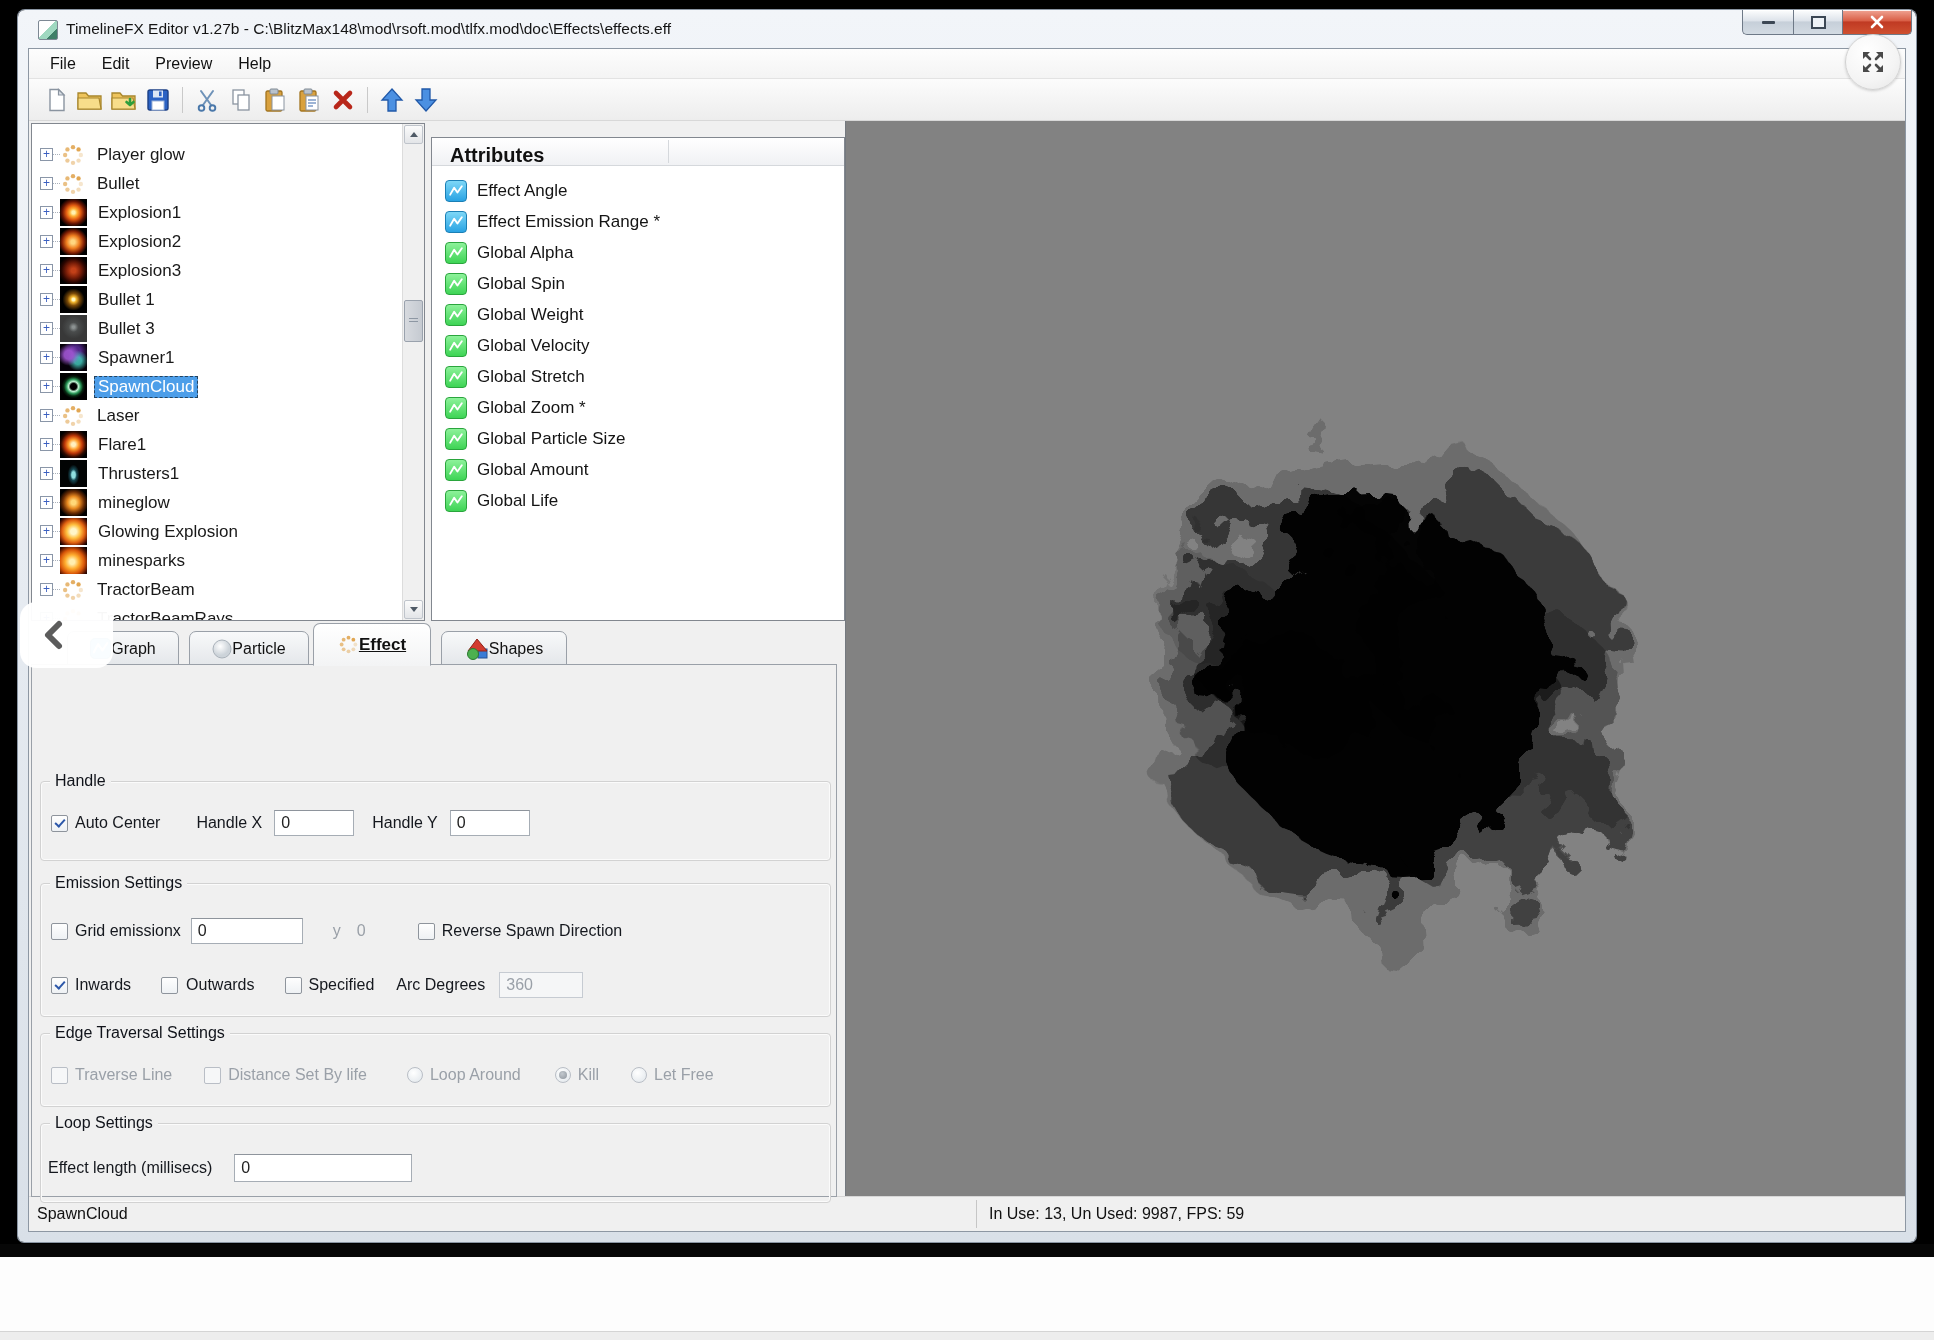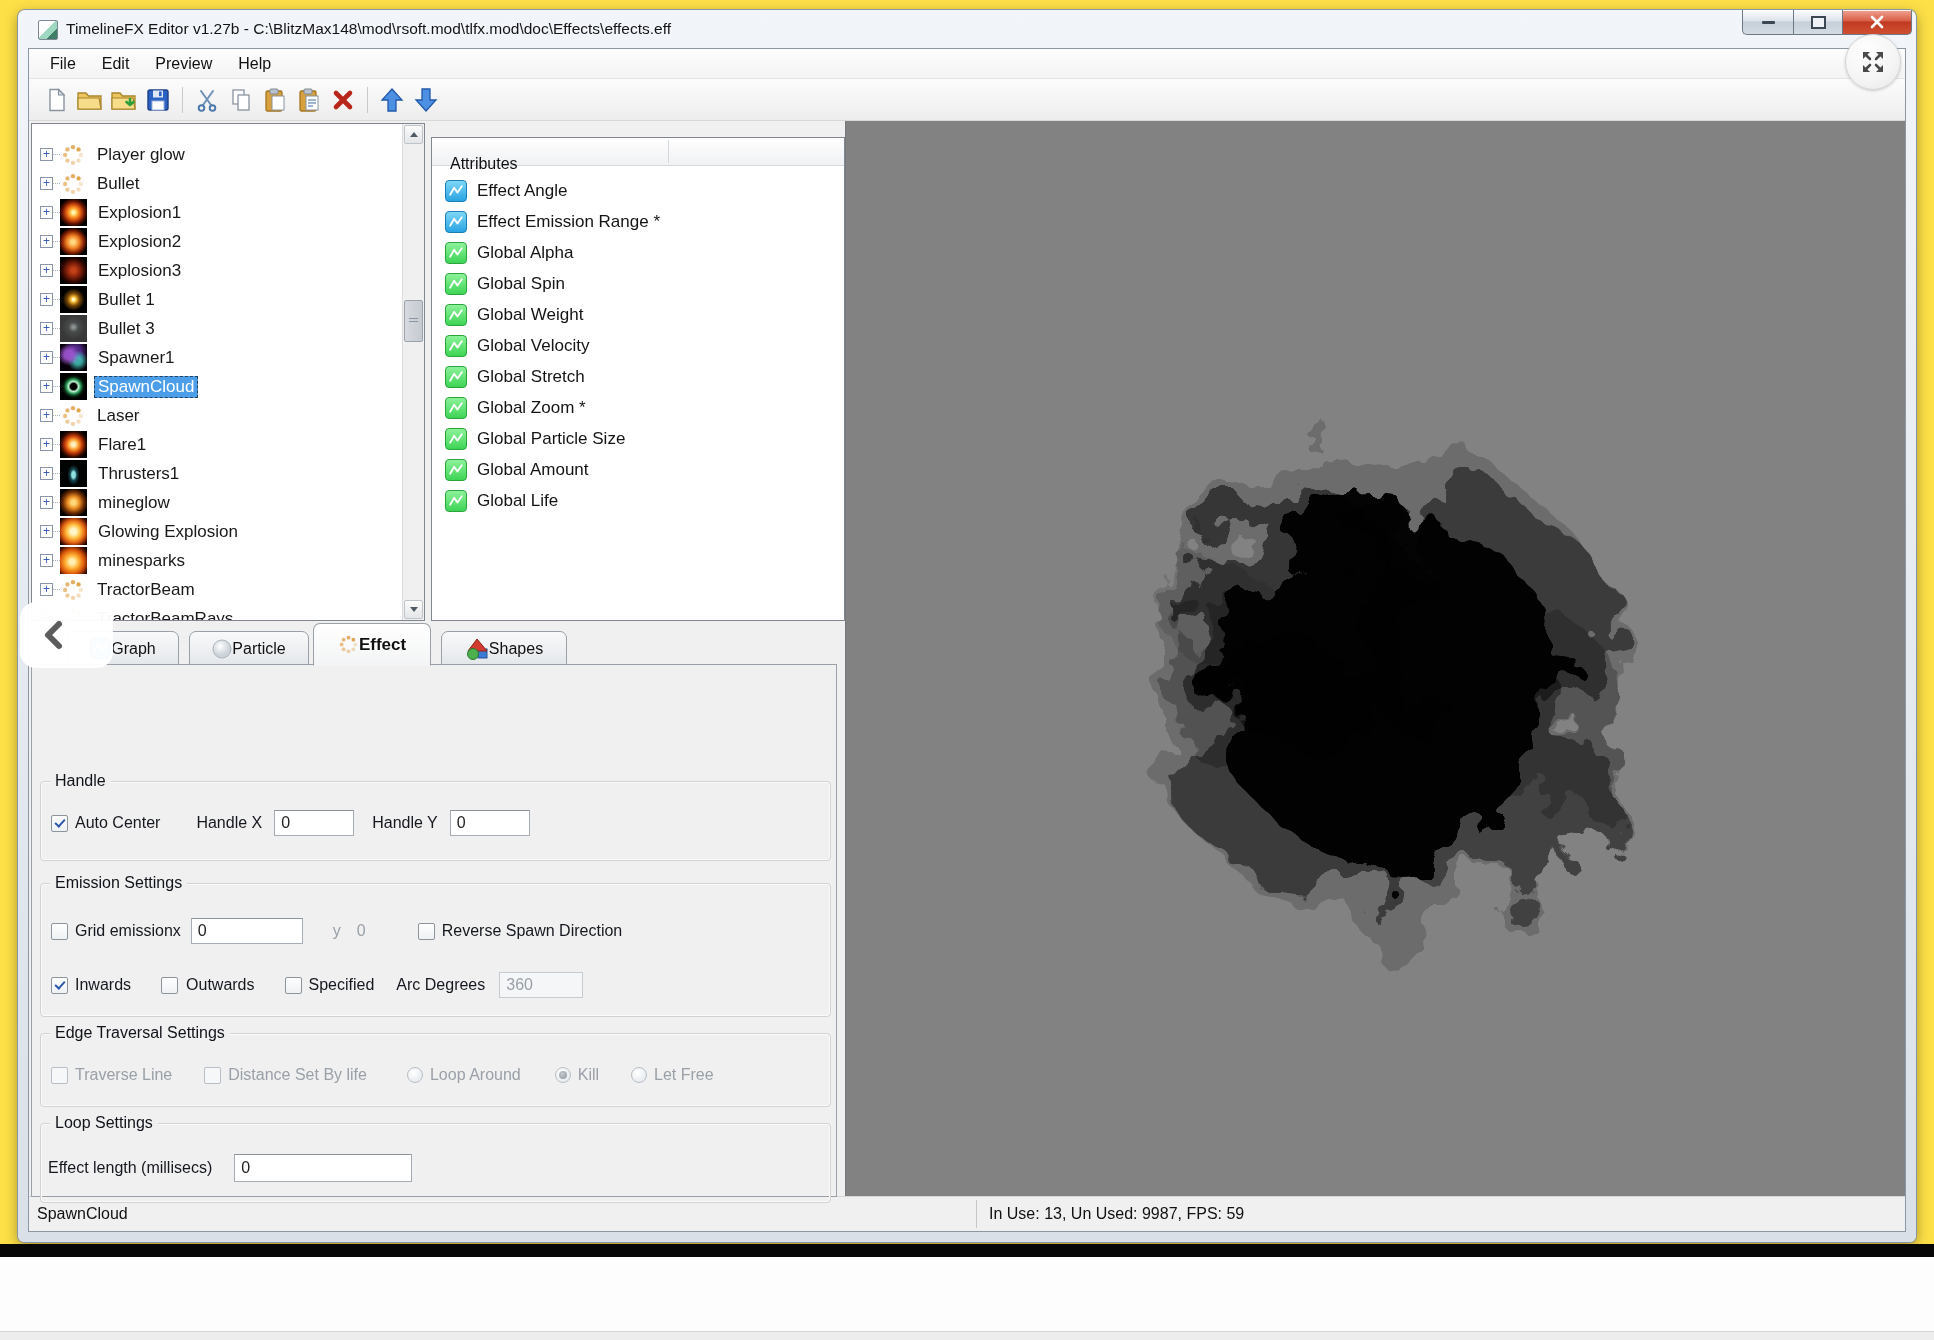--- a/index.html
+++ b/index.html
@@ -1,17 +1,17 @@
 <!DOCTYPE html>
 <html><head>
 <meta charset="utf-8">
 <style>
   html,body{margin:0;padding:0;background:#fdfdfd;}
   body{font-family:"Liberation Sans",sans-serif;-webkit-font-smoothing:antialiased;}
-  #page{position:relative;width:1934px;height:1340px;overflow:hidden;background:#fde047;}
+  #page{position:relative;width:1934px;height:1340px;overflow:hidden;background:#000000;}
   
   .win{position:absolute;left:18px;top:10px;width:1898px;height:1232px;border-radius:7px 7px 6px 6px;
        background:linear-gradient(#f2f5f9,#d9e0e8);box-shadow:0 0 0 1px #8a95a3,0 4px 14px rgba(0,0,0,.38);}
   .titlebar{position:absolute;left:0;top:0;right:0;height:38px;}
   .app-icon{position:absolute;left:20px;top:10px;width:18px;height:18px;border:1px solid #7d8894;border-radius:2px;
             background:linear-gradient(135deg,#ffffff 0 45%,#9fd8c0 45% 70%,#3f7f68 70%);}
   .title-text{position:absolute;left:48px;top:0;line-height:38px;font-size:15.5px;color:#151515;white-space:nowrap;}
   .caption{position:absolute;top:0;right:4px;display:flex;z-index:5;}
   .capbtn{height:24px;border:1px solid #6e7987;border-top:none;background:linear-gradient(#fdfefe,#dde3ea 45%,#c6cfd9 50%,#d3dbe3);
           display:flex;align-items:center;justify-content:center;box-shadow:inset 0 1px 0 rgba(255,255,255,.85);}
@@ -65,21 +65,21 @@
   .sbtn.up{top:1px;} .sbtn.down{bottom:1px;}
   .arr-up{width:0;height:0;border-left:4px solid transparent;border-right:4px solid transparent;border-bottom:5px solid #4f5a66;}
   .arr-down{width:0;height:0;border-left:4px solid transparent;border-right:4px solid transparent;border-top:5px solid #4f5a66;}
   .sthumb{position:absolute;left:1px;right:1px;top:176px;height:42px;background:linear-gradient(90deg,#d7dadf,#c5cad1);
           border:1px solid #9aa2ad;border-radius:2px;box-sizing:border-box;}
   .sthumb::after{content:"";position:absolute;left:4px;right:4px;top:17px;height:1px;background:#8d97a3;box-shadow:0 3px 0 #8d97a3;}
   
   .attr-panel{position:absolute;left:402px;top:16px;width:414px;height:484px;overflow:hidden;}
   .attr-header{position:absolute;left:0;top:0;right:0;height:27px;background:linear-gradient(#ffffff,#f0f1f4);
                border-bottom:1px solid #d5d8dc;}
-  .attr-header-label{position:absolute;left:18px;top:12px;line-height:27px;font-size:16px;color:#111;}
+  .attr-header-label{position:absolute;left:18px;top:4px;line-height:27px;font-size:20px;color:#111;font-weight:bold;}
   .attr-col-sep{position:absolute;left:236px;top:2px;bottom:2px;width:1px;background:#d5d8dc;}
   .attr-rows{position:absolute;left:0;top:37px;right:0;}
   .attr-row{height:31px;display:flex;align-items:center;padding-left:13px;}
   .attr-icon{width:22px;height:22px;flex:none;border-radius:4px;display:flex;align-items:center;justify-content:center;box-sizing:border-box;}
   .ic-blue{background:linear-gradient(#7dd7f7,#29a3e3);border:1px solid #1b7fb5;}
   .ic-green{background:linear-gradient(#8df29a,#3ed455);border:1px solid #2aa53d;}
   .attr-label{margin-left:10px;font-size:17px;color:#141414;}
   
   .tabbar{position:absolute;left:2px;top:500px;right:1090px;height:44px;}
   .tab{position:absolute;bottom:-1px;height:35px;background:linear-gradient(#f8f9fa,#e4e7ea);border:1px solid #9aa0a8;
@@ -538,21 +538,21 @@
                     <radialGradient id="gp" cx="40%" cy="35%">
                       <stop offset="0%" stop-color="#ffffff"></stop>
                       <stop offset="100%" stop-color="#ccd3d9"></stop>
                     </radialGradient>
                   </defs>
                   <circle cx="10" cy="10" r="9" fill="url(#gp)" stroke="#aab2ba"></circle>
                 </svg>
               </span>
               <span>Particle</span>
             </div>
-            <div class="tab active" style="left: 282px; width: 118px;">
+            <div class="tab active" style="left: 282px; width: 118px; text-decoration: underline;">
               <span>
                 <svg width="21" height="21" viewBox="0 0 22 22">
                   <circle cx="18.2" cy="11.0" r="2" fill="#dd9a3a" opacity="0.25"></circle>
                   <circle cx="16.1" cy="16.1" r="2" fill="#dd9a3a" opacity="0.34"></circle>
                   <circle cx="11.0" cy="18.2" r="2" fill="#dd9a3a" opacity="0.43"></circle>
                   <circle cx="5.9" cy="16.1" r="2" fill="#dd9a3a" opacity="0.52"></circle>
                   <circle cx="3.8" cy="11.0" r="2" fill="#dd9a3a" opacity="0.61"></circle>
                   <circle cx="5.9" cy="5.9" r="2" fill="#dd9a3a" opacity="0.70"></circle>
                   <circle cx="11.0" cy="3.8" r="2" fill="#dd9a3a" opacity="0.79"></circle>
                   <circle cx="16.1" cy="5.9" r="2" fill="#dd9a3a" opacity="0.88"></circle>

